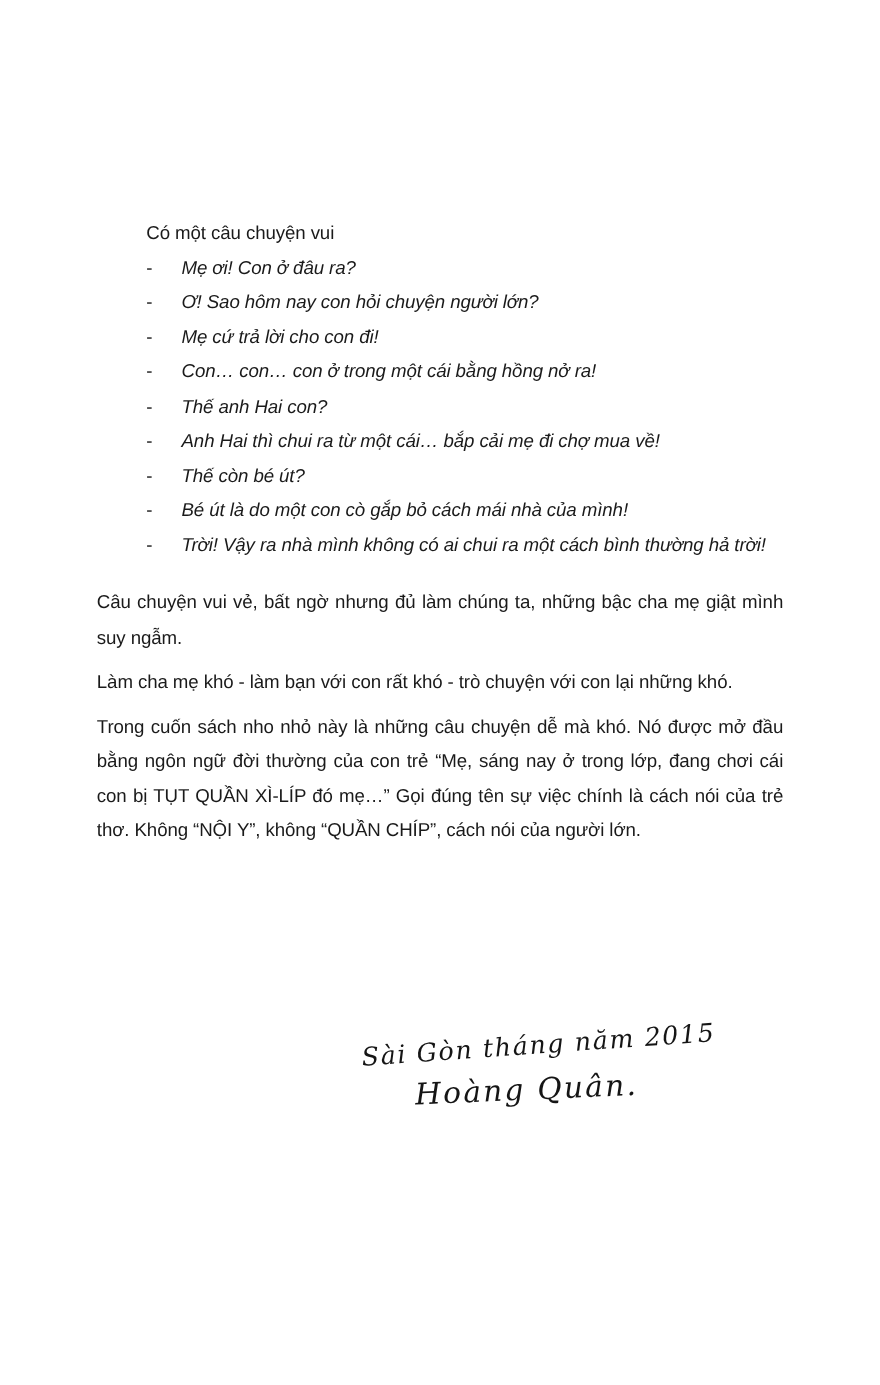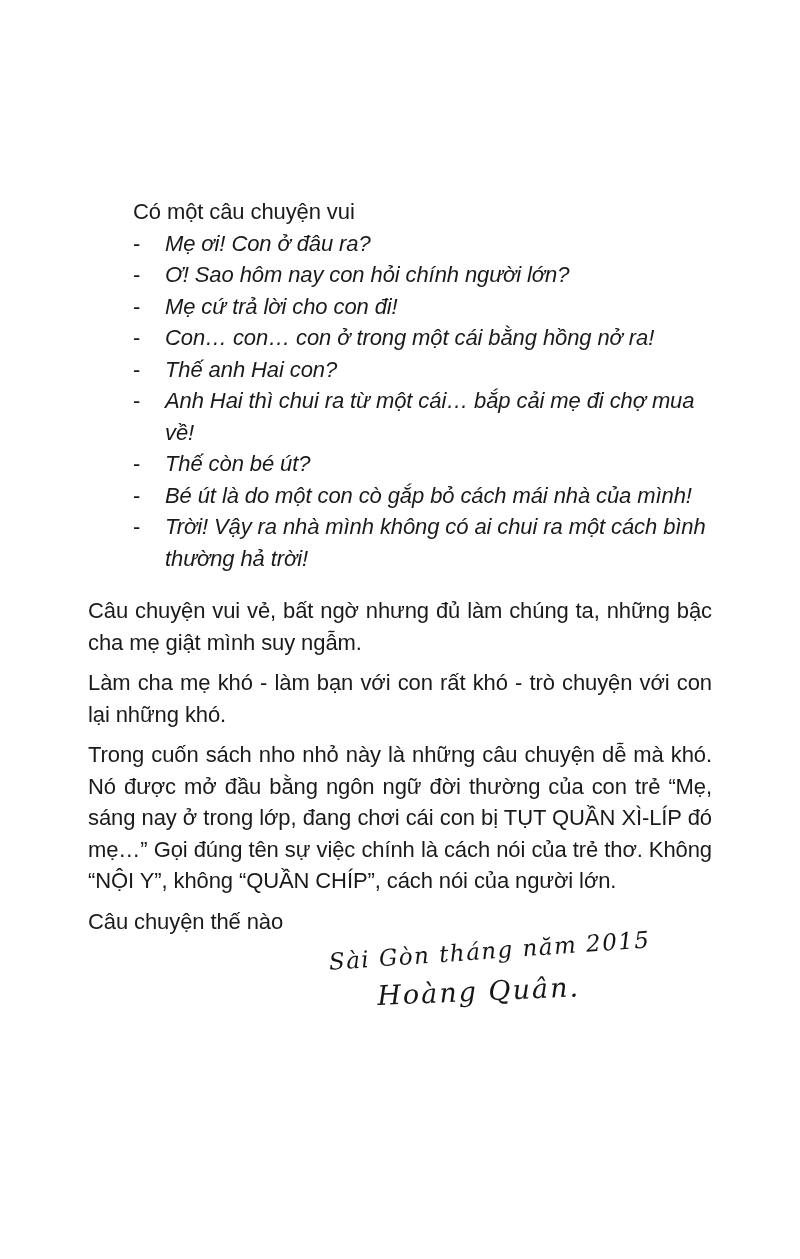--- a/index.html
+++ b/index.html
@@ -14,21 +14,21 @@
     background: #ffffff;
     overflow: hidden;
     font-family: "Liberation Sans", sans-serif;
     color: #1a1a1a;
   }
   .content {
     position: absolute;
     left: 88px;
     top: 196px;
     width: 624px;
-    font-size: 22px;
+    font-size: 17px;
     line-height: 31.5px;
     letter-spacing: -0.1px;
   }
   .intro-line {
     margin-left: 45px;
   }
   .dialogue-row {
     display: flex;
     margin-left: 45px;
   }
@@ -84,21 +84,21 @@
 
     <div class="dialogue">
 
       <div class="dialogue-row">
         <span class="dash-cell">-</span>
         <span class="dialogue-text">Mẹ ơi! Con ở đâu ra?</span>
       </div>
 
       <div class="dialogue-row">
         <span class="dash-cell">-</span>
-        <span class="dialogue-text">Ơ! Sao hôm nay con hỏi chính người lớn?</span>
+        <span class="dialogue-text">Ơ! Sao hôm nay con hỏi chuyện người lớn?</span>
       </div>
 
       <div class="dialogue-row">
         <span class="dash-cell">-</span>
         <span class="dialogue-text">Mẹ cứ trả lời cho con đi!</span>
       </div>
 
       <div class="dialogue-row">
         <span class="dash-cell">-</span>
         <span class="dialogue-text">Con… con… con ở trong một cái bằng hồng nở ra!</span>
@@ -128,21 +128,20 @@
         <span class="dash-cell">-</span>
         <span class="dialogue-text">Trời! Vậy ra nhà mình không có ai chui ra một cách bình thường hả trời!</span>
       </div>
 
     </div>
 
     <div class="paragraphs">
       <p class="para">Câu chuyện vui vẻ, bất ngờ nhưng đủ làm chúng ta, những bậc cha mẹ giật mình suy ngẫm.</p>
       <p class="para">Làm cha mẹ khó - làm bạn với con rất khó - trò chuyện với con lại những khó.</p>
       <p class="para">Trong cuốn sách nho nhỏ này là những câu chuyện dễ mà khó. Nó được mở đầu bằng ngôn ngữ đời thường của con trẻ “Mẹ, sáng nay ở trong lớp, đang chơi cái con bị TỤT QUẦN XÌ-LÍP đó mẹ…” Gọi đúng tên sự việc chính là cách nói của trẻ thơ. Không “NỘI Y”, không “QUẦN CHÍP”, cách nói của người lớn.</p>
-      <p class="para single">Câu chuyện thế nào</p>
     </div>
 
   </div>
 
   <div class="signature">
     <div class="signature-place-date">Sài Gòn tháng năm 2015</div>
     <div class="signature-name">Hoàng Quân.</div>
   </div>
 </div>
 

